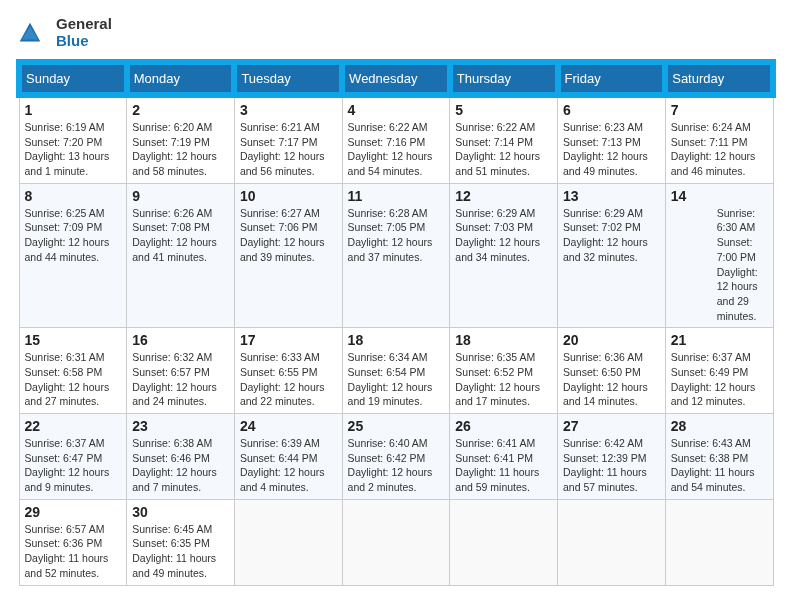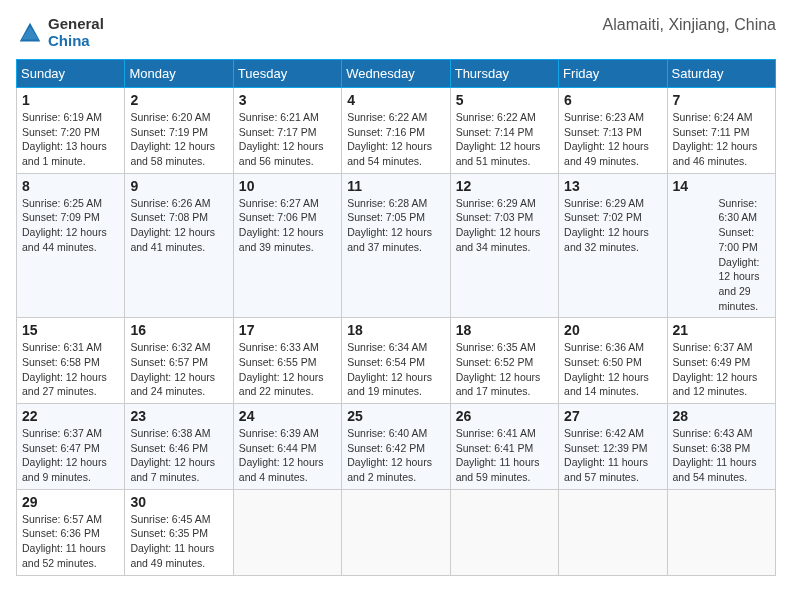--- a/index.html
+++ b/index.html
@@ -12,21 +12,21 @@
     }
     .header {
       display: flex;
       justify-content: space-between;
       align-items: flex-start;
       margin-bottom: 10px;
     }
     .logo {
       display: flex;
       align-items: center;
-      gap: 4px;
+      gap: 12px;
     }
     .logo-text {
       display: flex;
       flex-direction: column;
       line-height: 1.1;
     }
     .logo-general {
       font-size: 15px;
       font-weight: bold;
       color: #333;
@@ -57,21 +57,21 @@
       border-collapse: collapse;
       font-size: 11px;
     }
     .calendar th {
       background-color: #1a6faf;
       color: #fff;
       padding: 6px 4px;
       text-align: left;
       font-size: 13px;
       font-weight: normal;
-      border: 1px solid #0ea5e9;
+      border: 6px solid #0ea5e9;
     }
     .calendar td {
       border: 1px solid #ccc;
       vertical-align: top;
       padding: 4px 5px;
       width: calc(100%/7);
       min-height: 80px;
     }
     .calendar tr:nth-child(even) td {
       background-color: #f5f8fc;
@@ -99,25 +99,24 @@
 <body>
 
 <div class="header">
   <div class="logo">
     <svg class="logo-icon" viewBox="0 0 30 30">
       <polygon points="15,4 26,24 4,24" fill="#1a6faf"></polygon>
       <polygon points="15,8 24,22 6,22" fill="#4da0d8" opacity="0.5"></polygon>
     </svg>
     <div class="logo-text">
       <span class="logo-general">General</span>
-      <span class="logo-blue">China</span>
+      <span class="logo-blue">Blue</span>
     </div>
   </div>
   <div class="title-block">
-    <div class="location">Alamaiti, Xinjiang, China</div>
   </div>
 </div>
 
 <table class="calendar">
   <thead>
     <tr id="weekday-header">
         <th>Sunday</th>
         <th>Monday</th>
         <th>Tuesday</th>
         <th>Wednesday</th>

